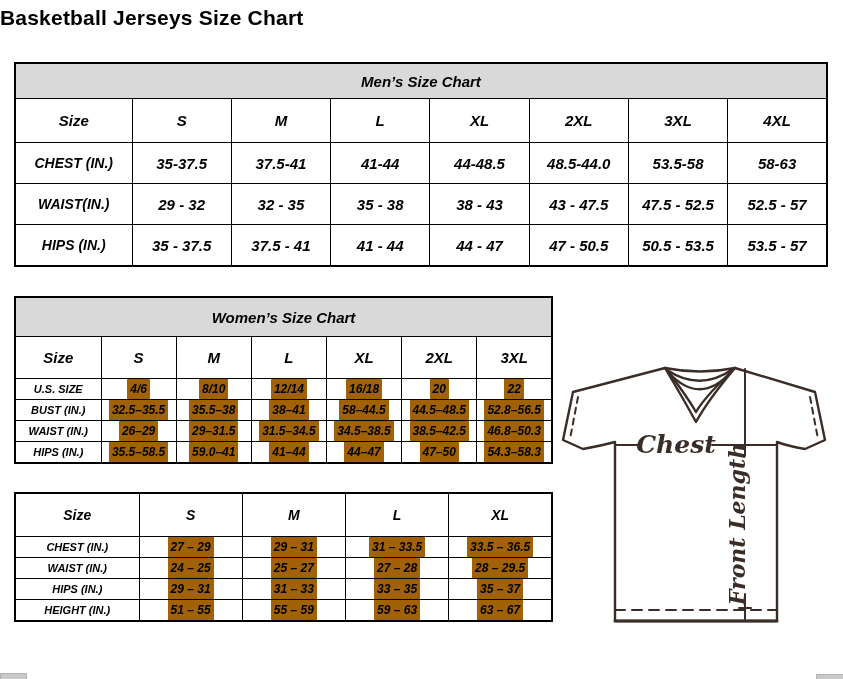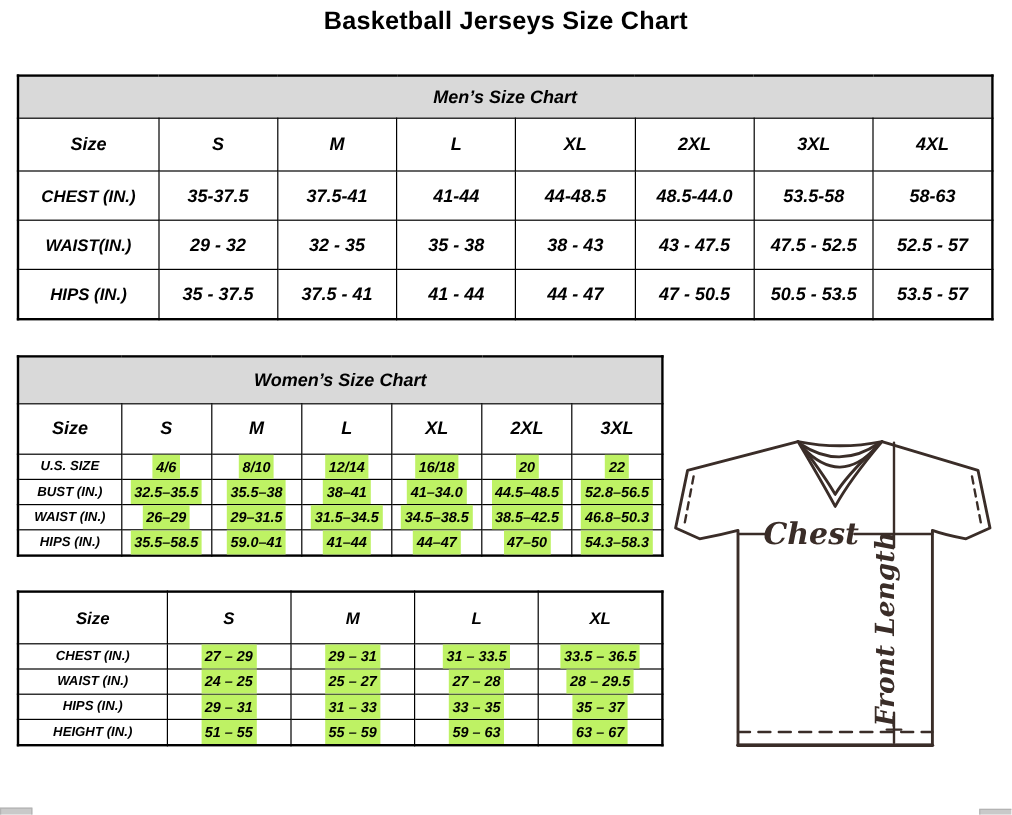--- a/index.html
+++ b/index.html
@@ -1,18 +1,18 @@
 <!DOCTYPE html>
 <html><head>
 <meta charset="utf-8">
 <style>
   html,body{margin:0;padding:0;background:#fff;}
   .page{position:relative;width:843px;height:679px;background:#fff;overflow:hidden;
         font-family:"Liberation Sans",sans-serif;color:#000;}
-  .page-title{position:absolute;top:6px;left:0;width:100%;text-align:center;margin:0;
+  .page-title{position:absolute;top:6px;left:0;width:100%;margin:0;
         font-size:21px;font-weight:bold;letter-spacing:.2px;}
   .tblwrap{position:absolute;font-style:italic;}
   .tblwrap table{border-collapse:collapse;table-layout:fixed;width:100%;}
   .tblwrap th,.tblwrap td{border:1px solid #000;text-align:center;vertical-align:middle;
         padding:0;font-weight:bold;overflow:hidden;white-space:nowrap;}
   .tblwrap table{border:2px solid #000;}
   .band th{background:#d9d9d9;font-size:15px;}
   
   .mens{left:14px;top:62px;width:814px;}
   .mens .band th{height:34px;}
@@ -24,21 +24,21 @@
   .womens .band th{height:38px;}
   .womens .sizerow th{height:41px;font-size:15px;}
   .womens tbody td{height:20px;font-size:12px;}
   .womens tbody td.lbl{font-size:11px;margin-left:28px;}
   
   .youth{left:14px;top:492px;width:539px;}
   .youth .band th{height:39px;}
   .youth .sizerow th{height:42px;font-size:14px;}
   .youth tbody td{height:20px;font-size:12px;}
   .youth tbody td.lbl{font-size:11px;}
-  .womens tbody span,.youth tbody span{background:#bef264;padding:6px 3px;}
+  .womens tbody span,.youth tbody span{background:#a16207;padding:6px 3px;}
   
   .jersey{position:absolute;left:556px;top:356px;width:276px;height:276px;}
   .jersey text{font-family:"DejaVu Serif","Liberation Serif",serif;
         font-style:italic;font-weight:bold;}
   
   .scroll-frag{position:absolute;background:#c9c9c9;border:1px solid #b3b3b3;}
   .scroll-frag.left{left:0;top:673px;width:25px;height:6px;}
   .scroll-frag.right{left:816px;top:674px;width:27px;height:5px;}
 </style>
 </head>
@@ -142,21 +142,21 @@
             <td><span>12/14</span></td>
             <td><span>16/18</span></td>
             <td><span>20</span></td>
             <td><span>22</span></td>
           </tr>
           <tr>
             <td class="lbl">BUST (IN.)</td>
             <td><span>32.5–35.5</span></td>
             <td><span>35.5–38</span></td>
             <td><span>38–41</span></td>
-            <td><span>41–34.0</span></td>
+            <td><span>58–44.5</span></td>
             <td><span>44.5–48.5</span></td>
             <td><span>52.8–56.5</span></td>
           </tr>
           <tr>
             <td class="lbl">WAIST (IN.)</td>
             <td><span>26–29</span></td>
             <td><span>29–31.5</span></td>
             <td><span>31.5–34.5</span></td>
             <td><span>34.5–38.5</span></td>
             <td><span>38.5–42.5</span></td>

